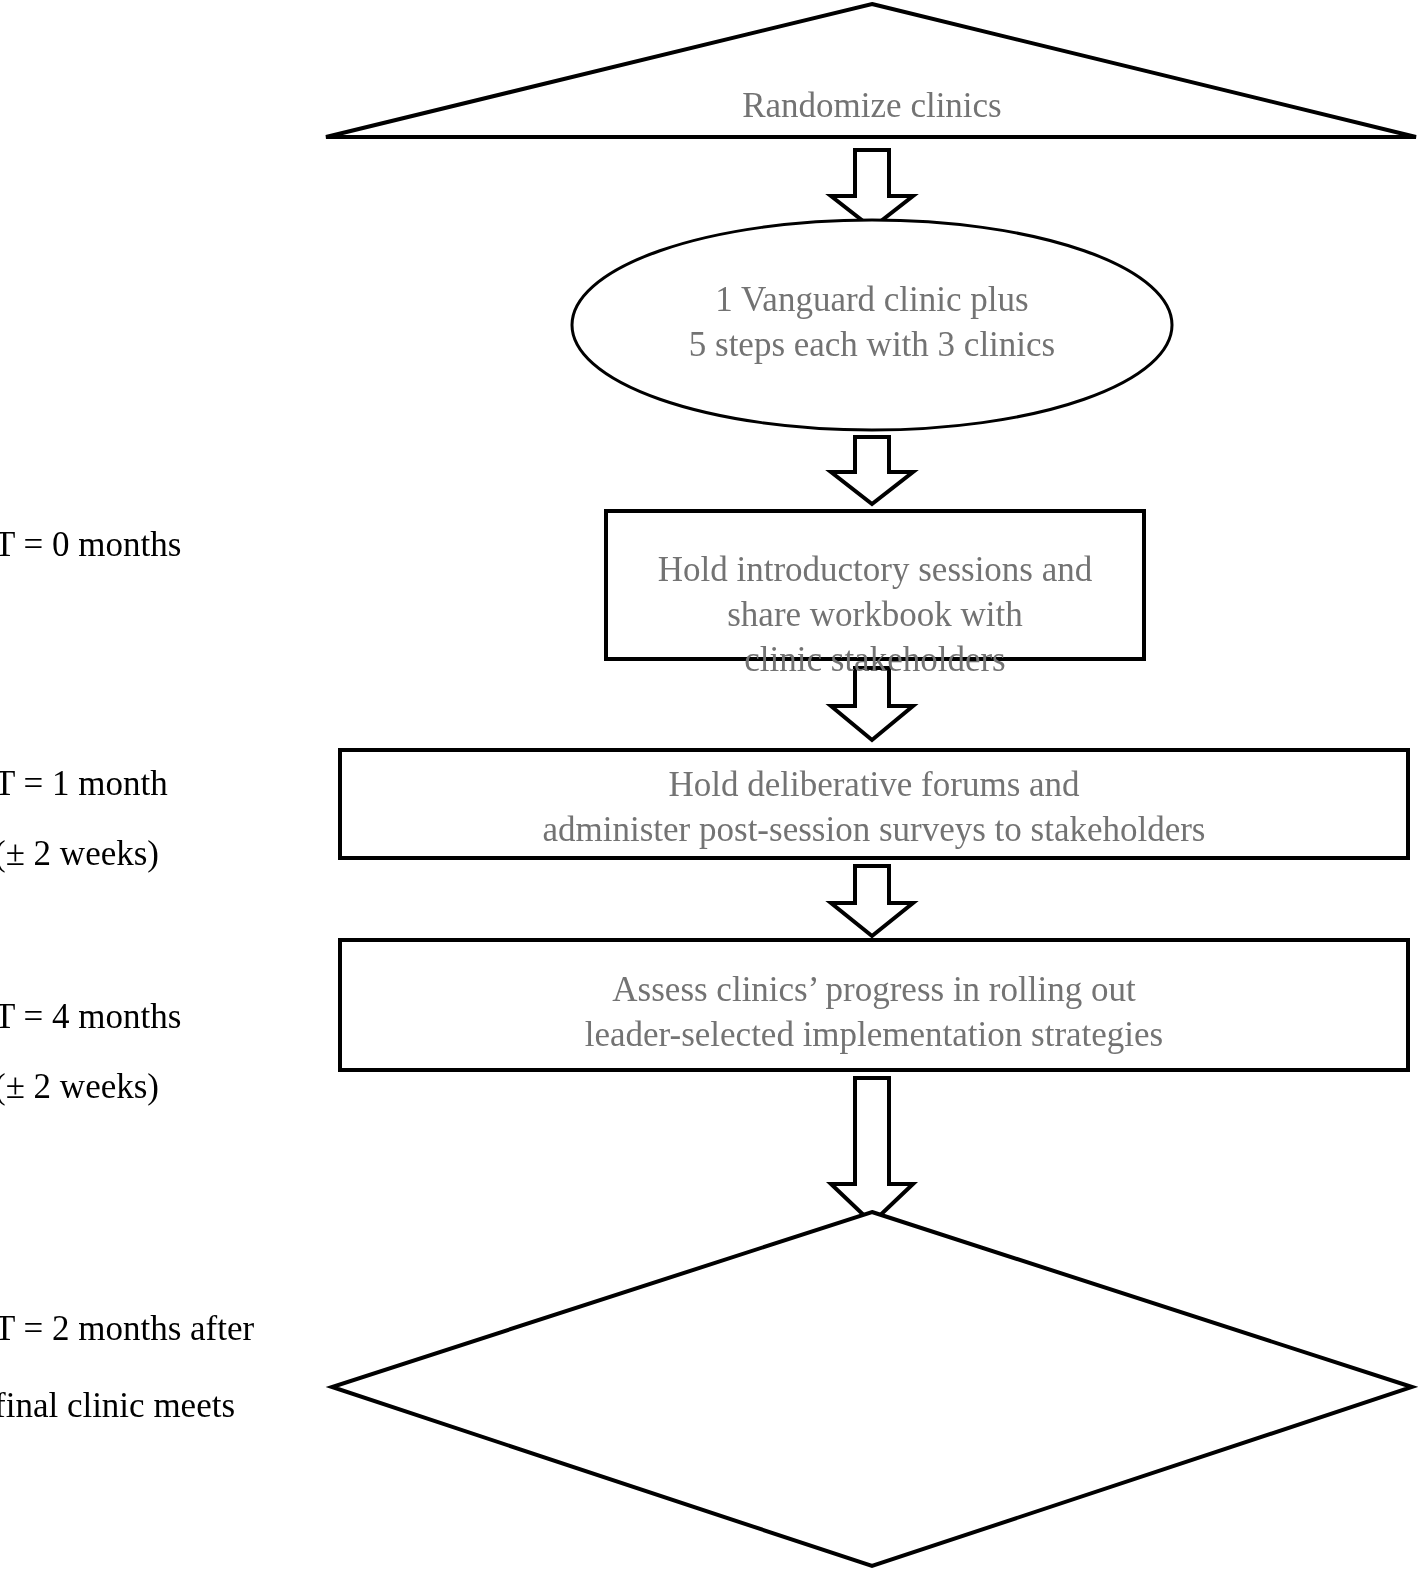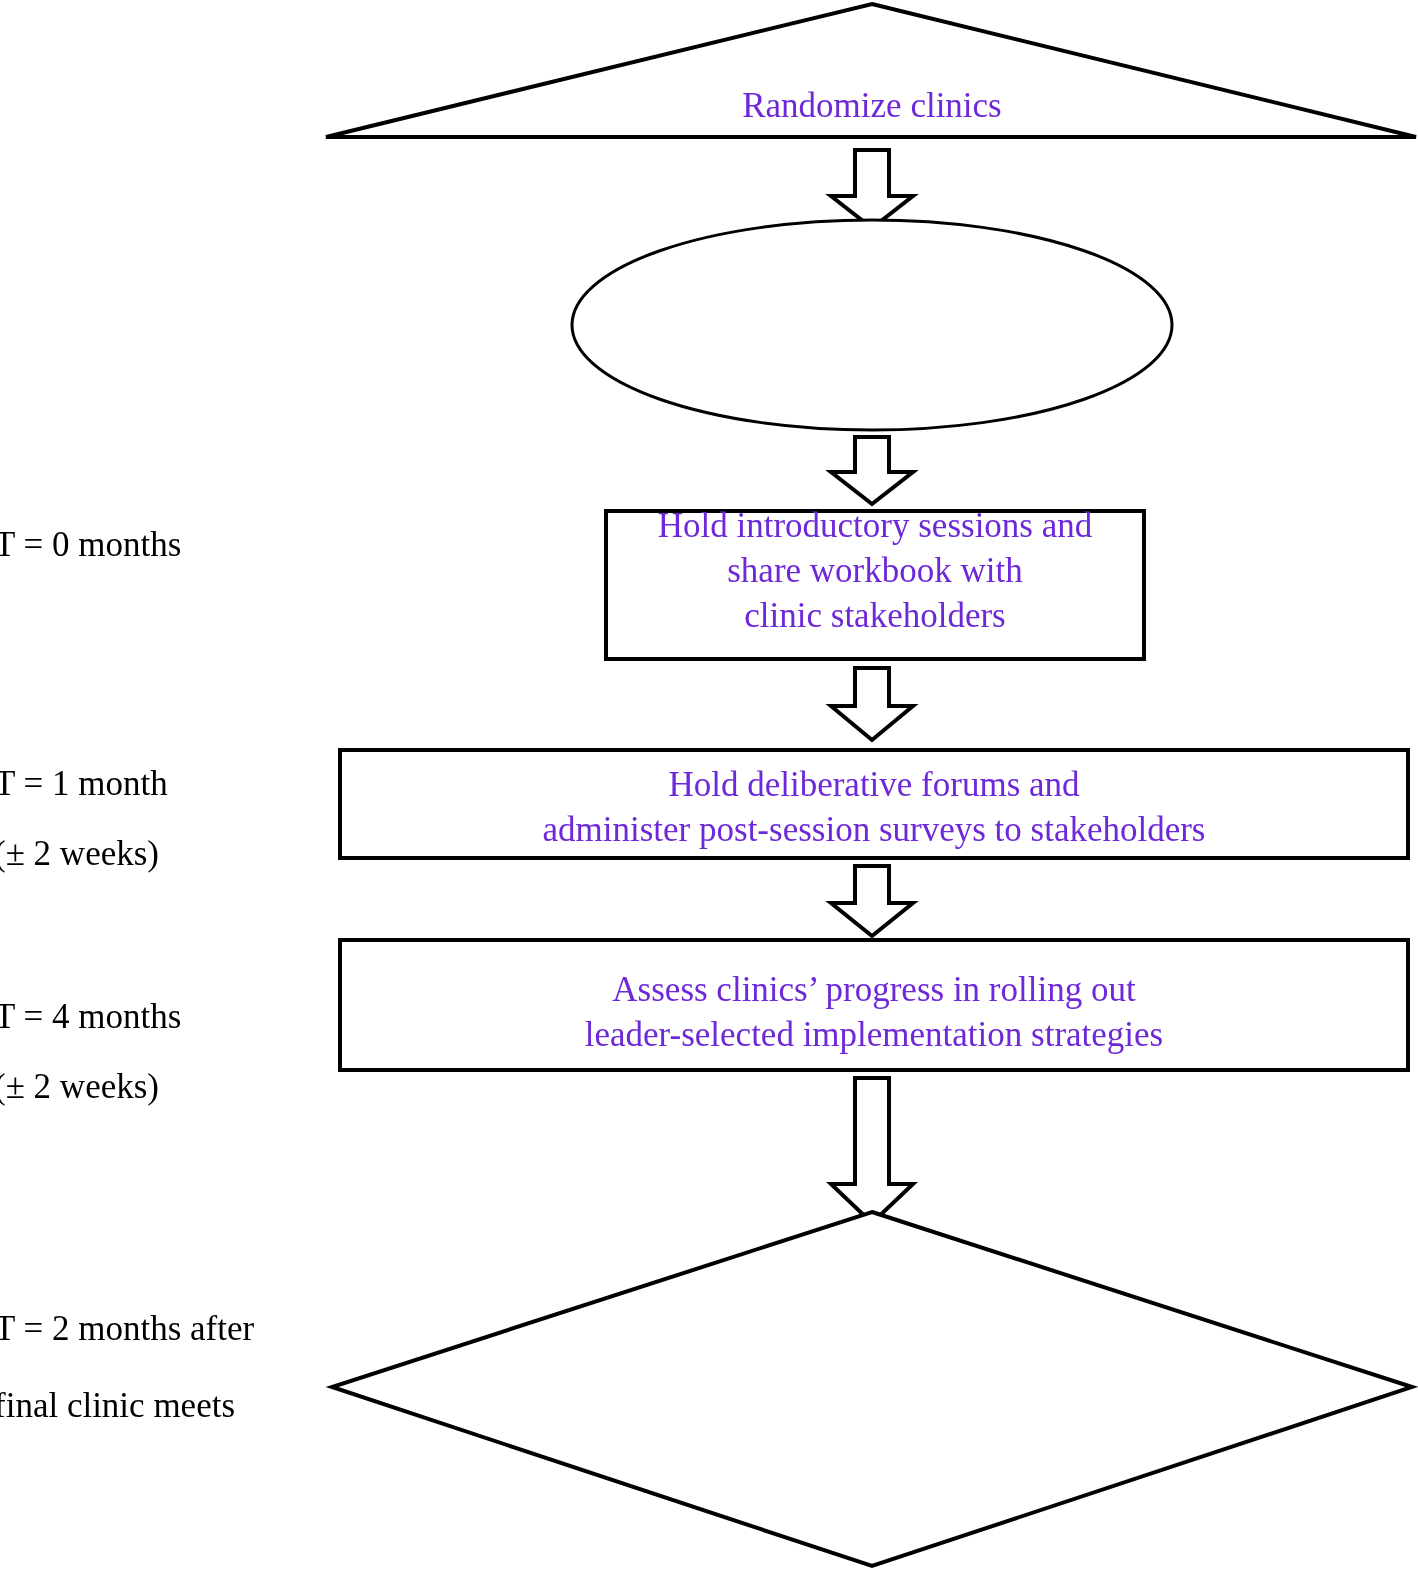--- a/index.html
+++ b/index.html
@@ -41,21 +41,21 @@
     fill: #ffffff;
     stroke: #000000;
     stroke-width: 4;
     stroke-linejoin: miter;
   }
   .node-text {
     position: absolute;
     text-align: center;
     font-size: 35px;
     line-height: 1.28;
-    color: #6d28d9;
+    color: #737373;
     white-space: pre-line;
     pointer-events: none;
   }
   .time-label {
     position: absolute;
     font-size: 35px;
     line-height: 1.2;
     color: #000000;
     white-space: nowrap;
   }
@@ -86,22 +86,24 @@
     <rect class="shape-outline" x="340" y="940" width="1068" height="130"></rect>
 
     <polygon class="arrow-outline" points="855,1078 889,1078 889,1184 913,1184 872,1223 831,1184 855,1184"></polygon>
 
     <polygon class="shape-outline" points="872,1212 1412,1387 872,1566 332,1387"></polygon>
 
   </svg>
 
   <div class="node-text" style="left:472px; top:84px; width:800px;">Randomize clinics</div>
 
+  <div class="node-text" style="left:592px; top:278px; width:560px;">1 Vanguard clinic plus
+5 steps each with 3 clinics</div>
 
-  <div class="node-text" style="left:616px; top:504px; width:518px;">Hold introductory sessions and
+  <div class="node-text" style="left:616px; top:548px; width:518px;">Hold introductory sessions and
 share workbook with
 clinic stakeholders</div>
 
   <div class="node-text" style="left:350px; top:968px; width:1048px;">Assess clinics’ progress in rolling out
 leader-selected implementation strategies</div>
 
   <div class="node-text" style="left:350px; top:763px; width:1048px;">Hold deliberative forums and
 administer post-session surveys to stakeholders</div>
 
 

